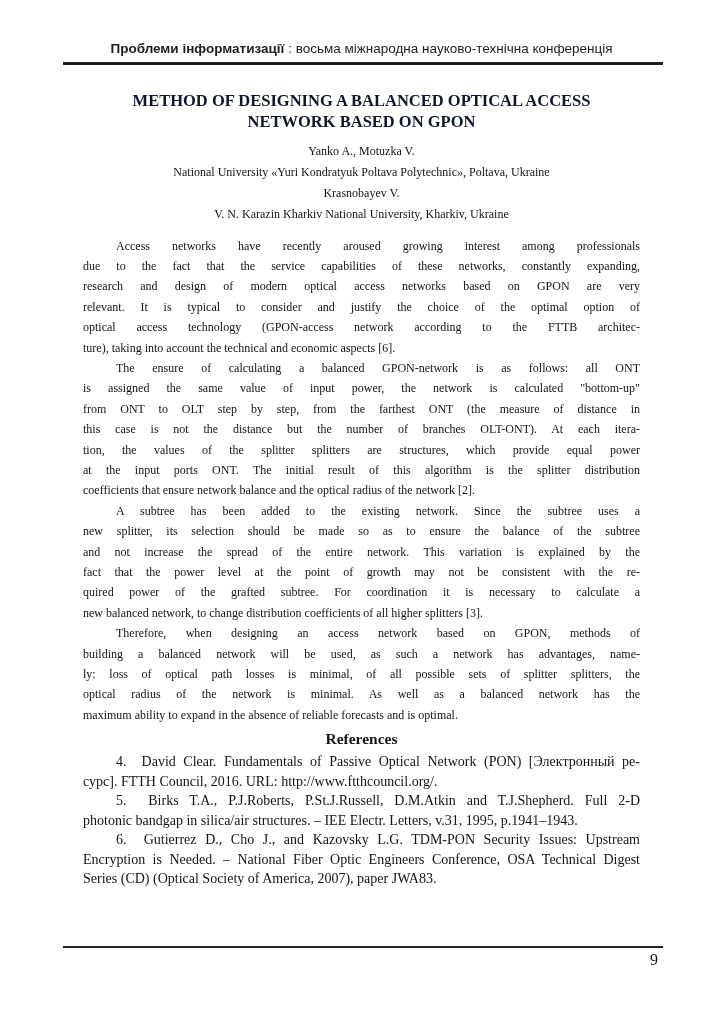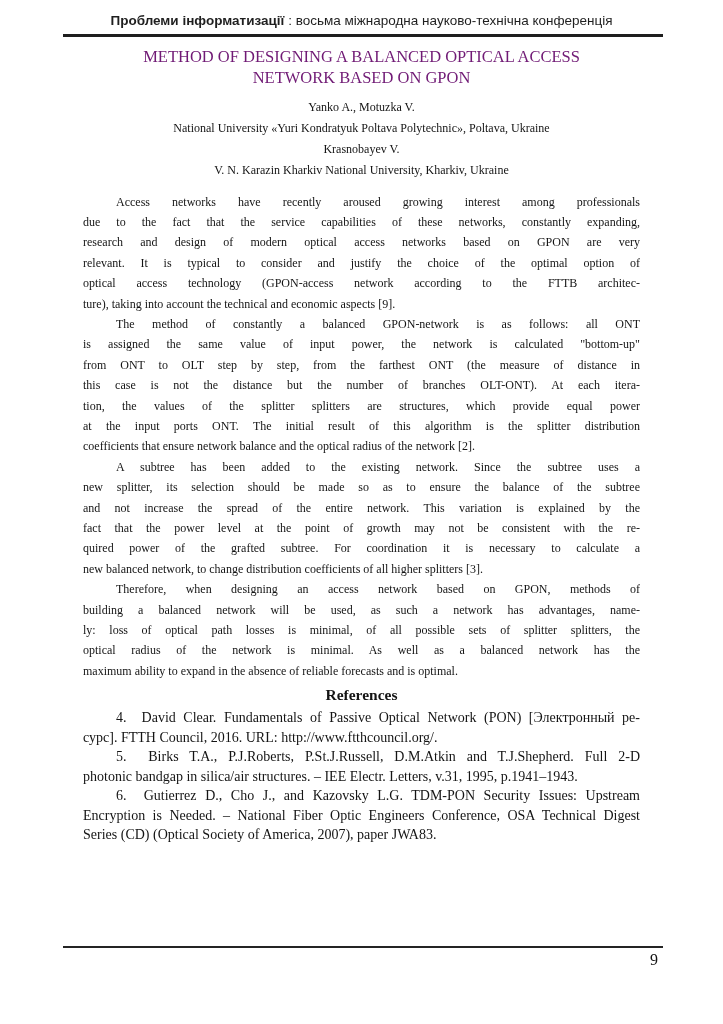--- a/index.html
+++ b/index.html
@@ -7,41 +7,41 @@
     position: relative;
     width: 723px;
     height: 1024px;
     background: #ffffff;
     color: #141414;
     font-family: "Liberation Serif", serif;
     overflow: hidden;
   }
   
   .header-text {
-    padding-top: 12px;
+    padding-top: 40px;
     text-align: center;
     font-family: "Liberation Sans", sans-serif;
     font-size: 13.5px;
     line-height: 18px;
     color: #1f1f1f;
   }
   .header-text .hb { font-weight: bold; }
   .header-rule {
     height: 2.5px;
     background: #1e1e1e;
     margin: 4px 60px 0 63px;
   }
   
   .title {
-    margin-top: 9px;
+    margin-top: 25px;
     text-align: center;
-    font-weight: normal;
+    font-weight: bold;
     font-size: 16.5px;
     line-height: 21.5px;
-    color: #701a75;
+    color: #0f172a;
   }
   .authors {
     margin-top: 8px;
     text-align: center;
     font-size: 12px;
     line-height: 21px;
   }
   
   .body-text {
     margin: 11px 83px 0 83px;
@@ -106,24 +106,24 @@
     <div>V. N. Karazin Kharkiv National University, Kharkiv, Ukraine</div>
   </div>
 
   <div class="body-text" id="body-paragraphs">
       <div>
         <div class="line first">Access networks have recently aroused growing interest among professionals</div>
         <div class="line">due to the fact that the service capabilities of these networks, constantly expanding,</div>
         <div class="line">research and design of modern optical access networks based on GPON are very</div>
         <div class="line">relevant. It is typical to consider and justify the choice of the optimal option of</div>
         <div class="line">optical access technology (GPON-access network according to the FTTB architec-</div>
-        <div class="line last">ture), taking into account the technical and economic aspects [9].</div>
+        <div class="line last">ture), taking into account the technical and economic aspects [6].</div>
       </div>
       <div>
-        <div class="line first">The method of constantly a balanced GPON-network is as follows: all ONT</div>
+        <div class="line first">The ensure of calculating a balanced GPON-network is as follows: all ONT</div>
         <div class="line">is assigned the same value of input power, the network is calculated "bottom-up"</div>
         <div class="line">from ONT to OLT step by step, from the farthest ONT (the measure of distance in</div>
         <div class="line">this case is not the distance but the number of branches OLT-ONT). At each itera-</div>
         <div class="line">tion, the values of the splitter splitters are structures, which provide equal power</div>
         <div class="line">at the input ports ONT. The initial result of this algorithm is the splitter distribution</div>
         <div class="line last">coefficients that ensure network balance and the optical radius of the network [2].</div>
       </div>
       <div>
         <div class="line first">A subtree has been added to the existing network. Since the subtree uses a</div>
         <div class="line">new splitter, its selection should be made so as to ensure the balance of the subtree</div>

